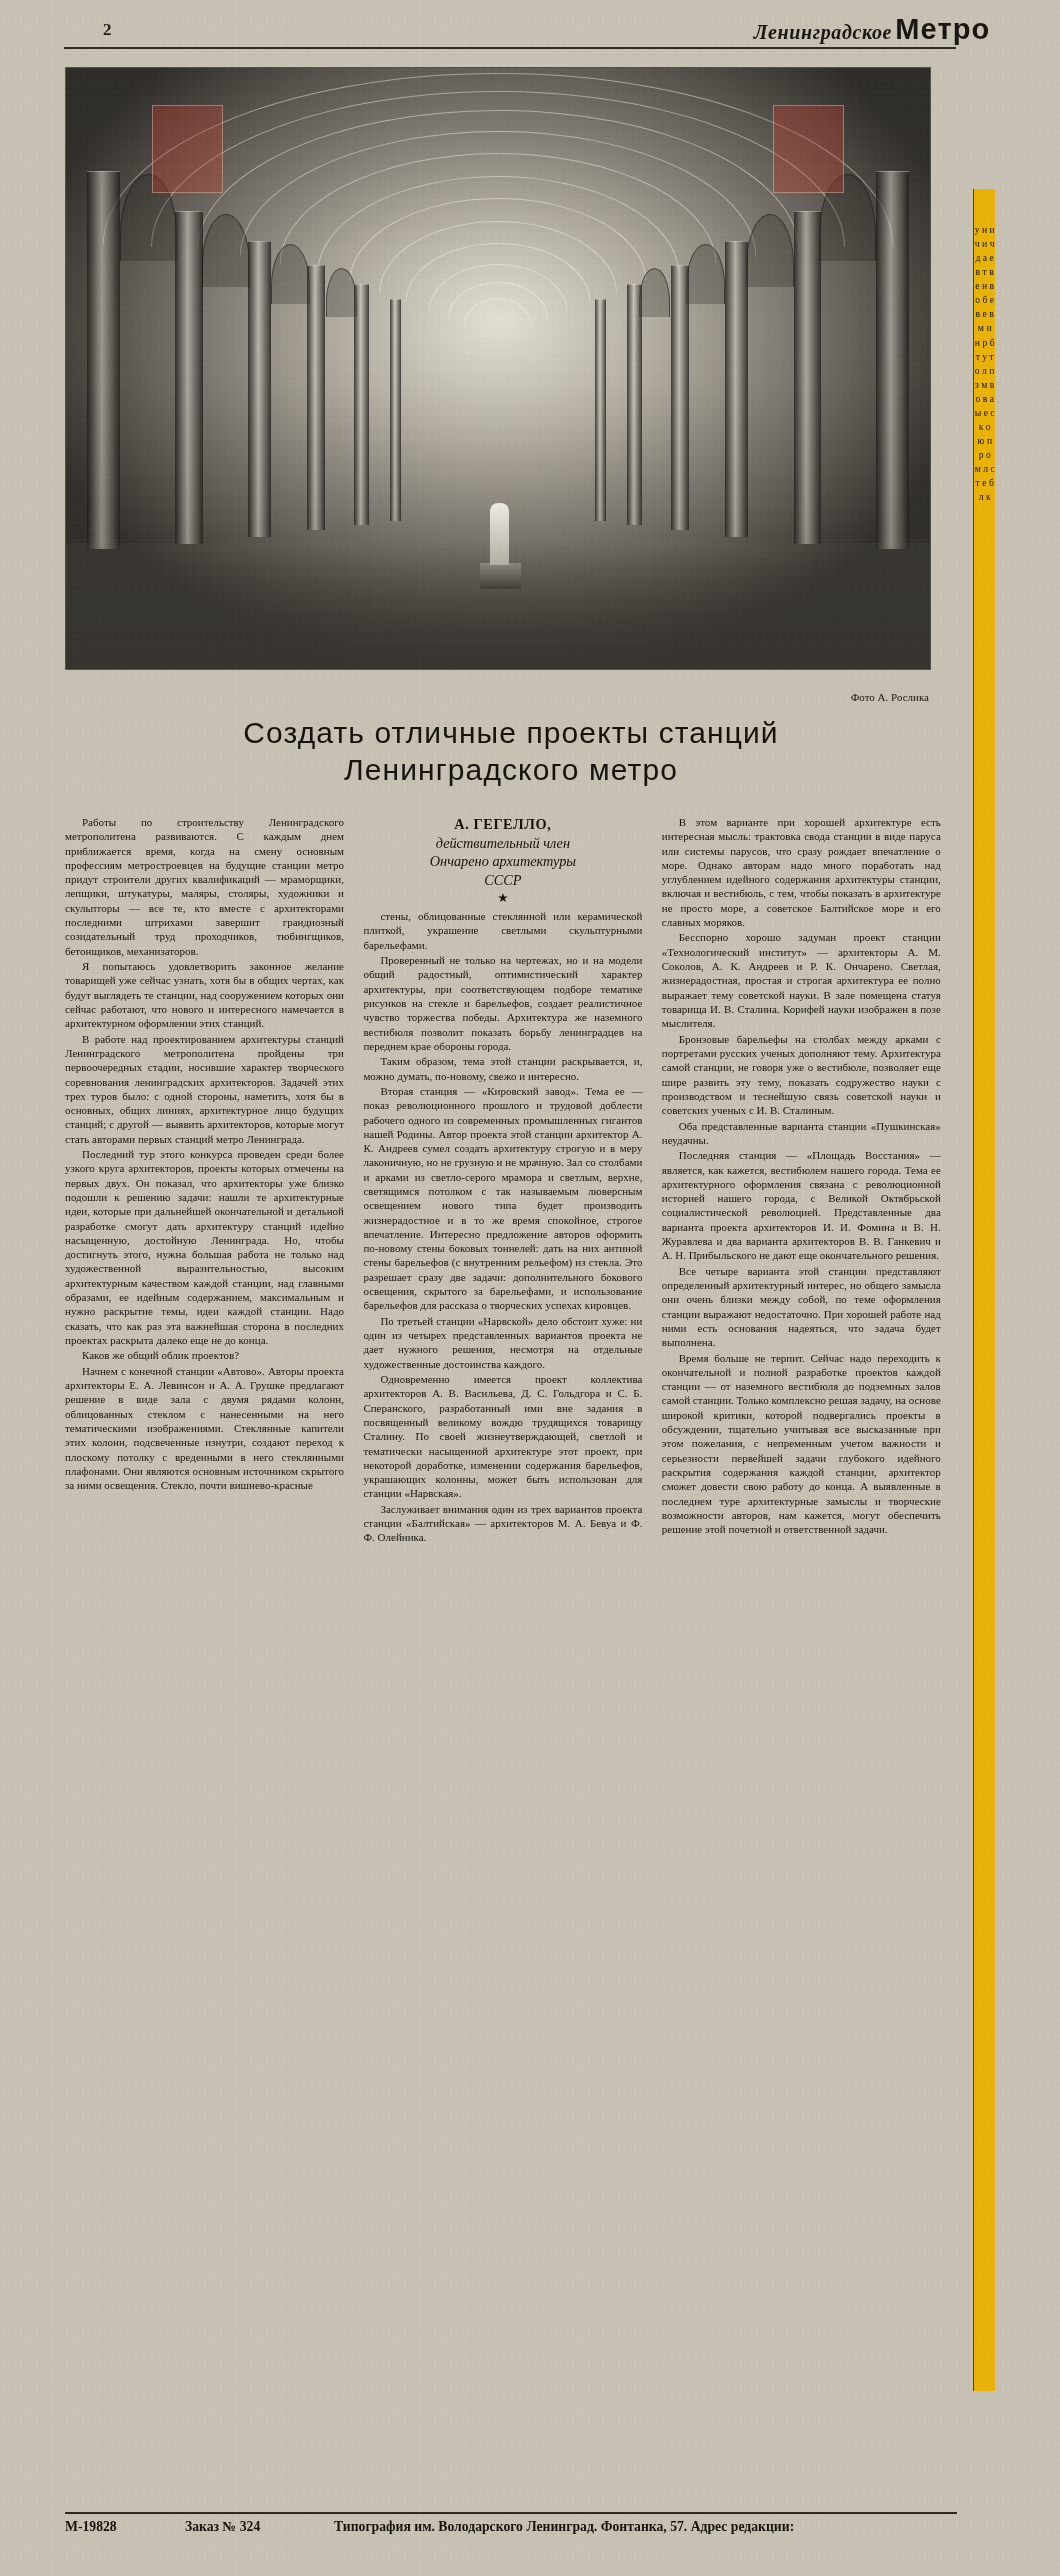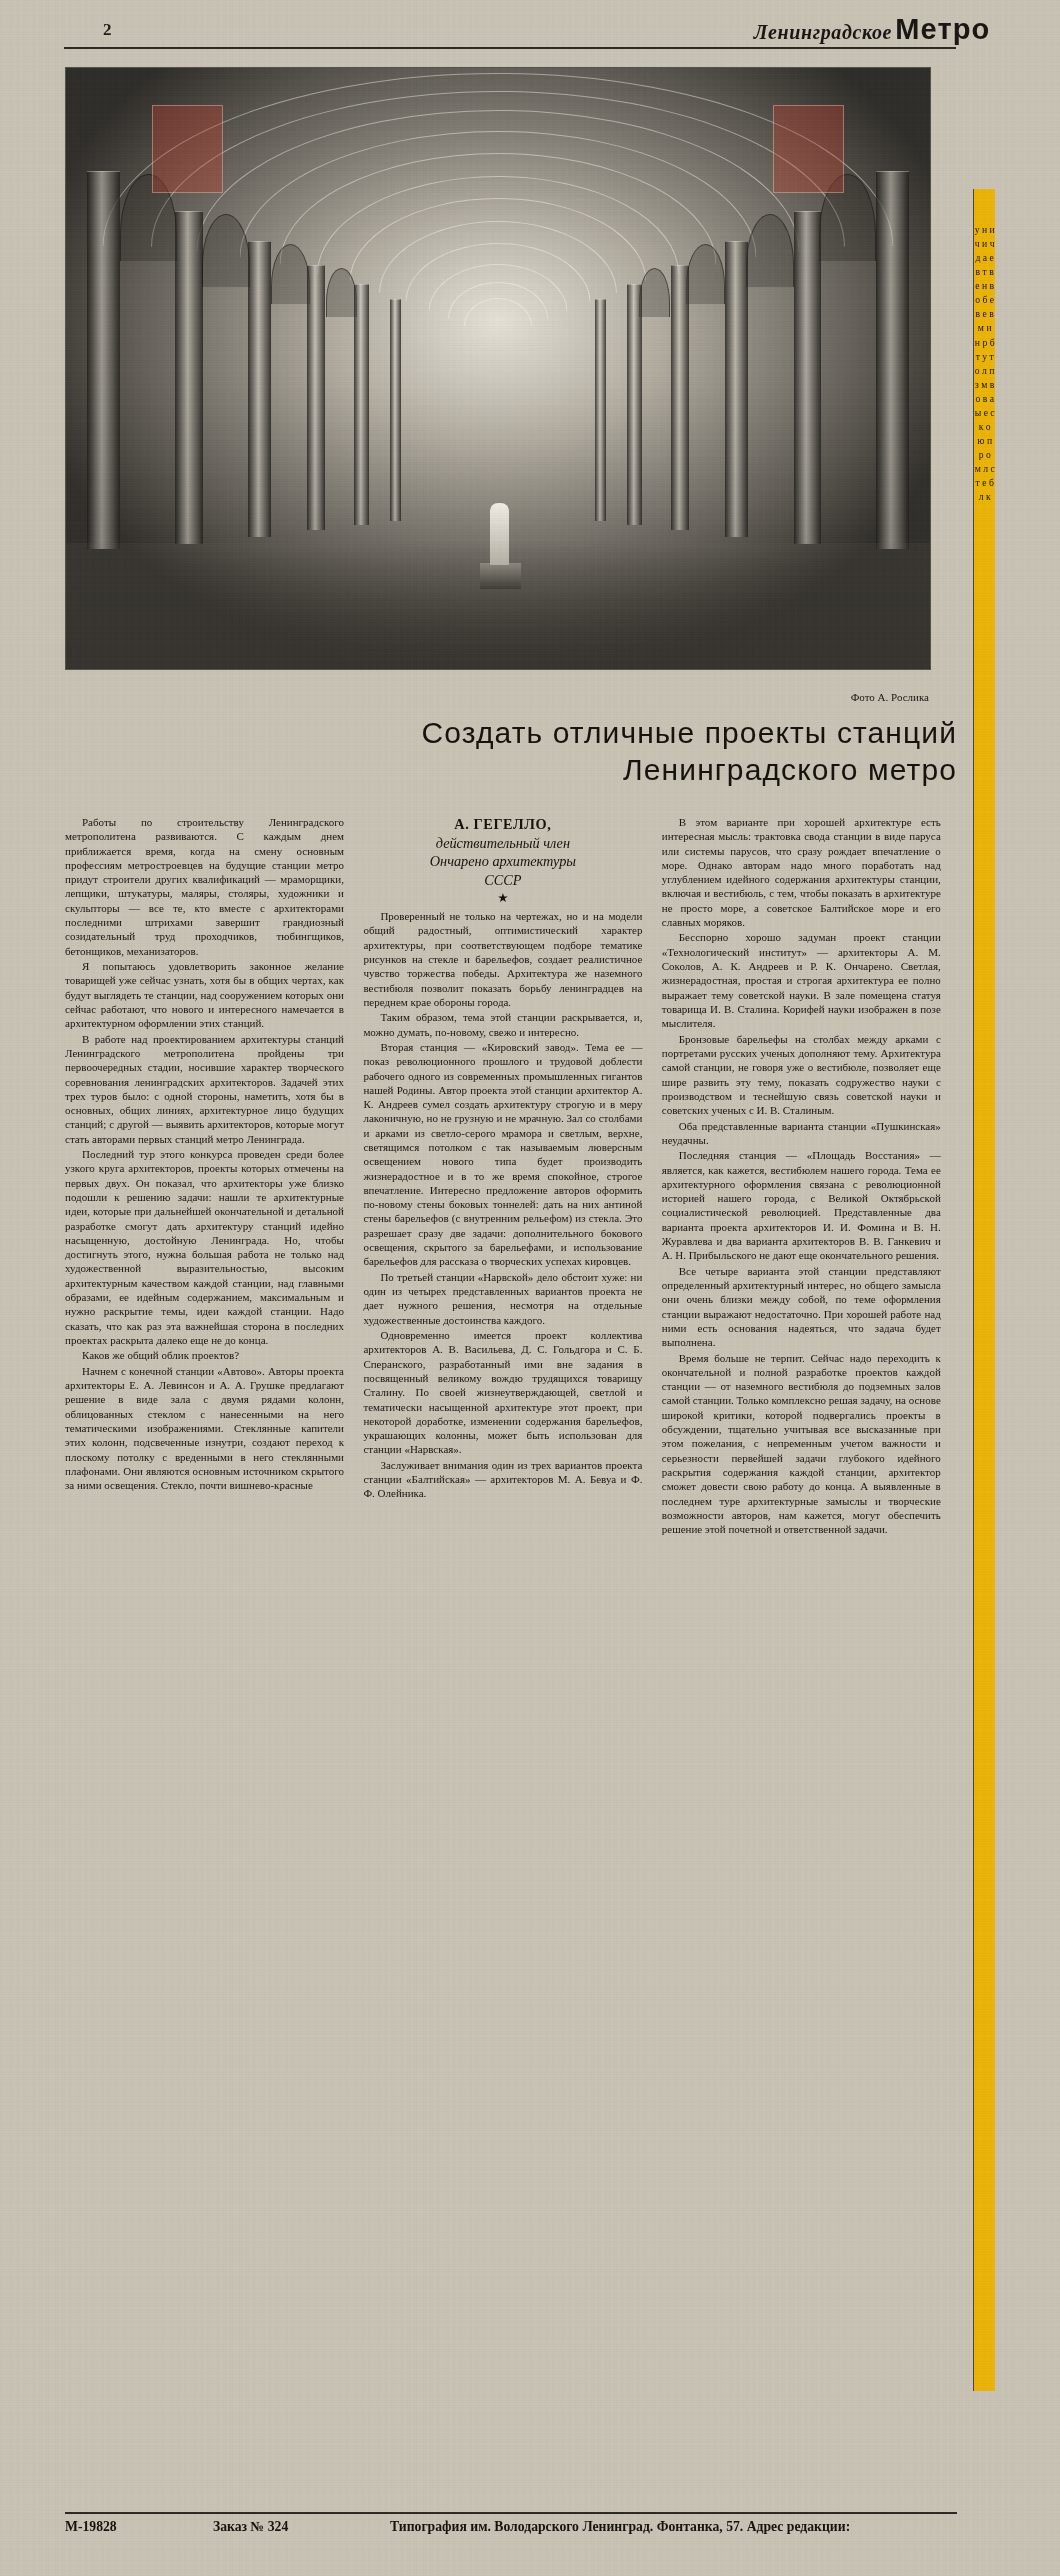--- a/index.html
+++ b/index.html
@@ -187,21 +187,21 @@
     color: #17140f;
     text-align: right;
   }
 
   
   .headline {
     position: absolute;
     left: 31px;
     top: 715px;
     width: 892px;
-    text-align: right;
+    text-align: center;
     font-family: "Liberation Sans", sans-serif;
     font-size: 30px;
     letter-spacing: 1.1px;
     color: #14110d;
     line-height: 1.22;
   }
   .headline .l2 { display:block; }
 
   
   .cols {
@@ -281,21 +281,20 @@
     position: absolute;
     left: 31px;
     top: 2519px;
     width: 892px;
     display: flex;
     align-items: baseline;
     font-family: "Liberation Serif", serif;
     font-size: 13.7px;
     font-weight: bold;
     color: #14110d;
-    gap: 28px;
   }
   .footer .f-left { width: 120px; }
   .footer .f-mid  { width: 149px; }
   .footer .f-right { flex: 1; text-align: left; }
 </style>
 </head>
 <body>
 
 <div class="page">
   <div class="sheet">
@@ -378,20 +377,21 @@
       </div>
 
       <div class="col-text">
         <div class="byline">
           <div class="name">А. ГЕГЕЛЛО,</div>
           <div>действительный член</div>
           <div>Ончарено архитектуры</div>
           <div>СССР</div>
           <span class="star">★</span>
         </div>
+        <p>стены, облицованные стеклянной или керамической плиткой, украшение светлыми скульптурными барельефами.</p>
         <p>Проверенный не только на чертежах, но и на модели общий радостный, оптимистический характер архитектуры, при соответствующем подборе тематике рисунков на стекле и барельефов, создает реалистичное чувство торжества победы. Архитектура же наземного вестибюля позволит показать борьбу ленинградцев на переднем крае обороны города.</p>
         <p>Таким образом, тема этой станции раскрывается, и, можно думать, по-новому, свежо и интересно.</p>
         <p>Вторая станция — «Кировский завод». Тема ее — показ революционного прошлого и трудовой доблести рабочего одного из современных промышленных гигантов нашей Родины. Автор проекта этой станции архитектор А. К. Андреев сумел создать архитектуру строгую и в меру лаконичную, но не грузную и не мрачную. Зал со столбами и арками из светло-серого мрамора и светлым, верхне, светящимся потолком с так называемым люверсным освещением нового типа будет производить жизнерадостное и в то же время спокойное, строгое впечатление. Интересно предложение авторов оформить по-новому стены боковых тоннелей: дать на них антиной стены барельефов (с внутренним рельефом) из стекла. Это разрешает сразу две задачи: дополнительного бокового освещения, скрытого за барельефами, и использование барельефов для рассказа о творческих успехах кировцев.</p>
         <p>По третьей станции «Нарвской» дело обстоит хуже: ни один из четырех представленных вариантов проекта не дает нужного решения, несмотря на отдельные художественные достоинства каждого.</p>
         <p>Одновременно имеется проект коллектива архитекторов А. В. Васильева, Д. С. Гольдгора и С. Б. Сперанского, разработанный ими вне задания в посвященный великому вождю трудящихся товарищу Сталину. По своей жизнеутверждающей, светлой и тематически насыщенной архитектуре этот проект, при некоторой доработке, изменении содержания барельефов, украшающих колонны, может быть использован для станции «Нарвская».</p>
         <p>Заслуживает внимания один из трех вариантов проекта станции «Балтийская» — архитекторов М. А. Бевуа и Ф. Ф. Олейника.</p>
       </div>
 
       <div class="col-text">
         <p>В этом варианте при хорошей архитектуре есть интересная мысль: трактовка свода станции в виде паруса или системы парусов, что сразу рождает впечатление о море. Однако авторам надо много поработать над углублением идейного содержания архитектуры станции, включая и вестибюль, с тем, чтобы показать в архитектуре не просто море, а советское Балтийское море и его славных моряков.</p>

